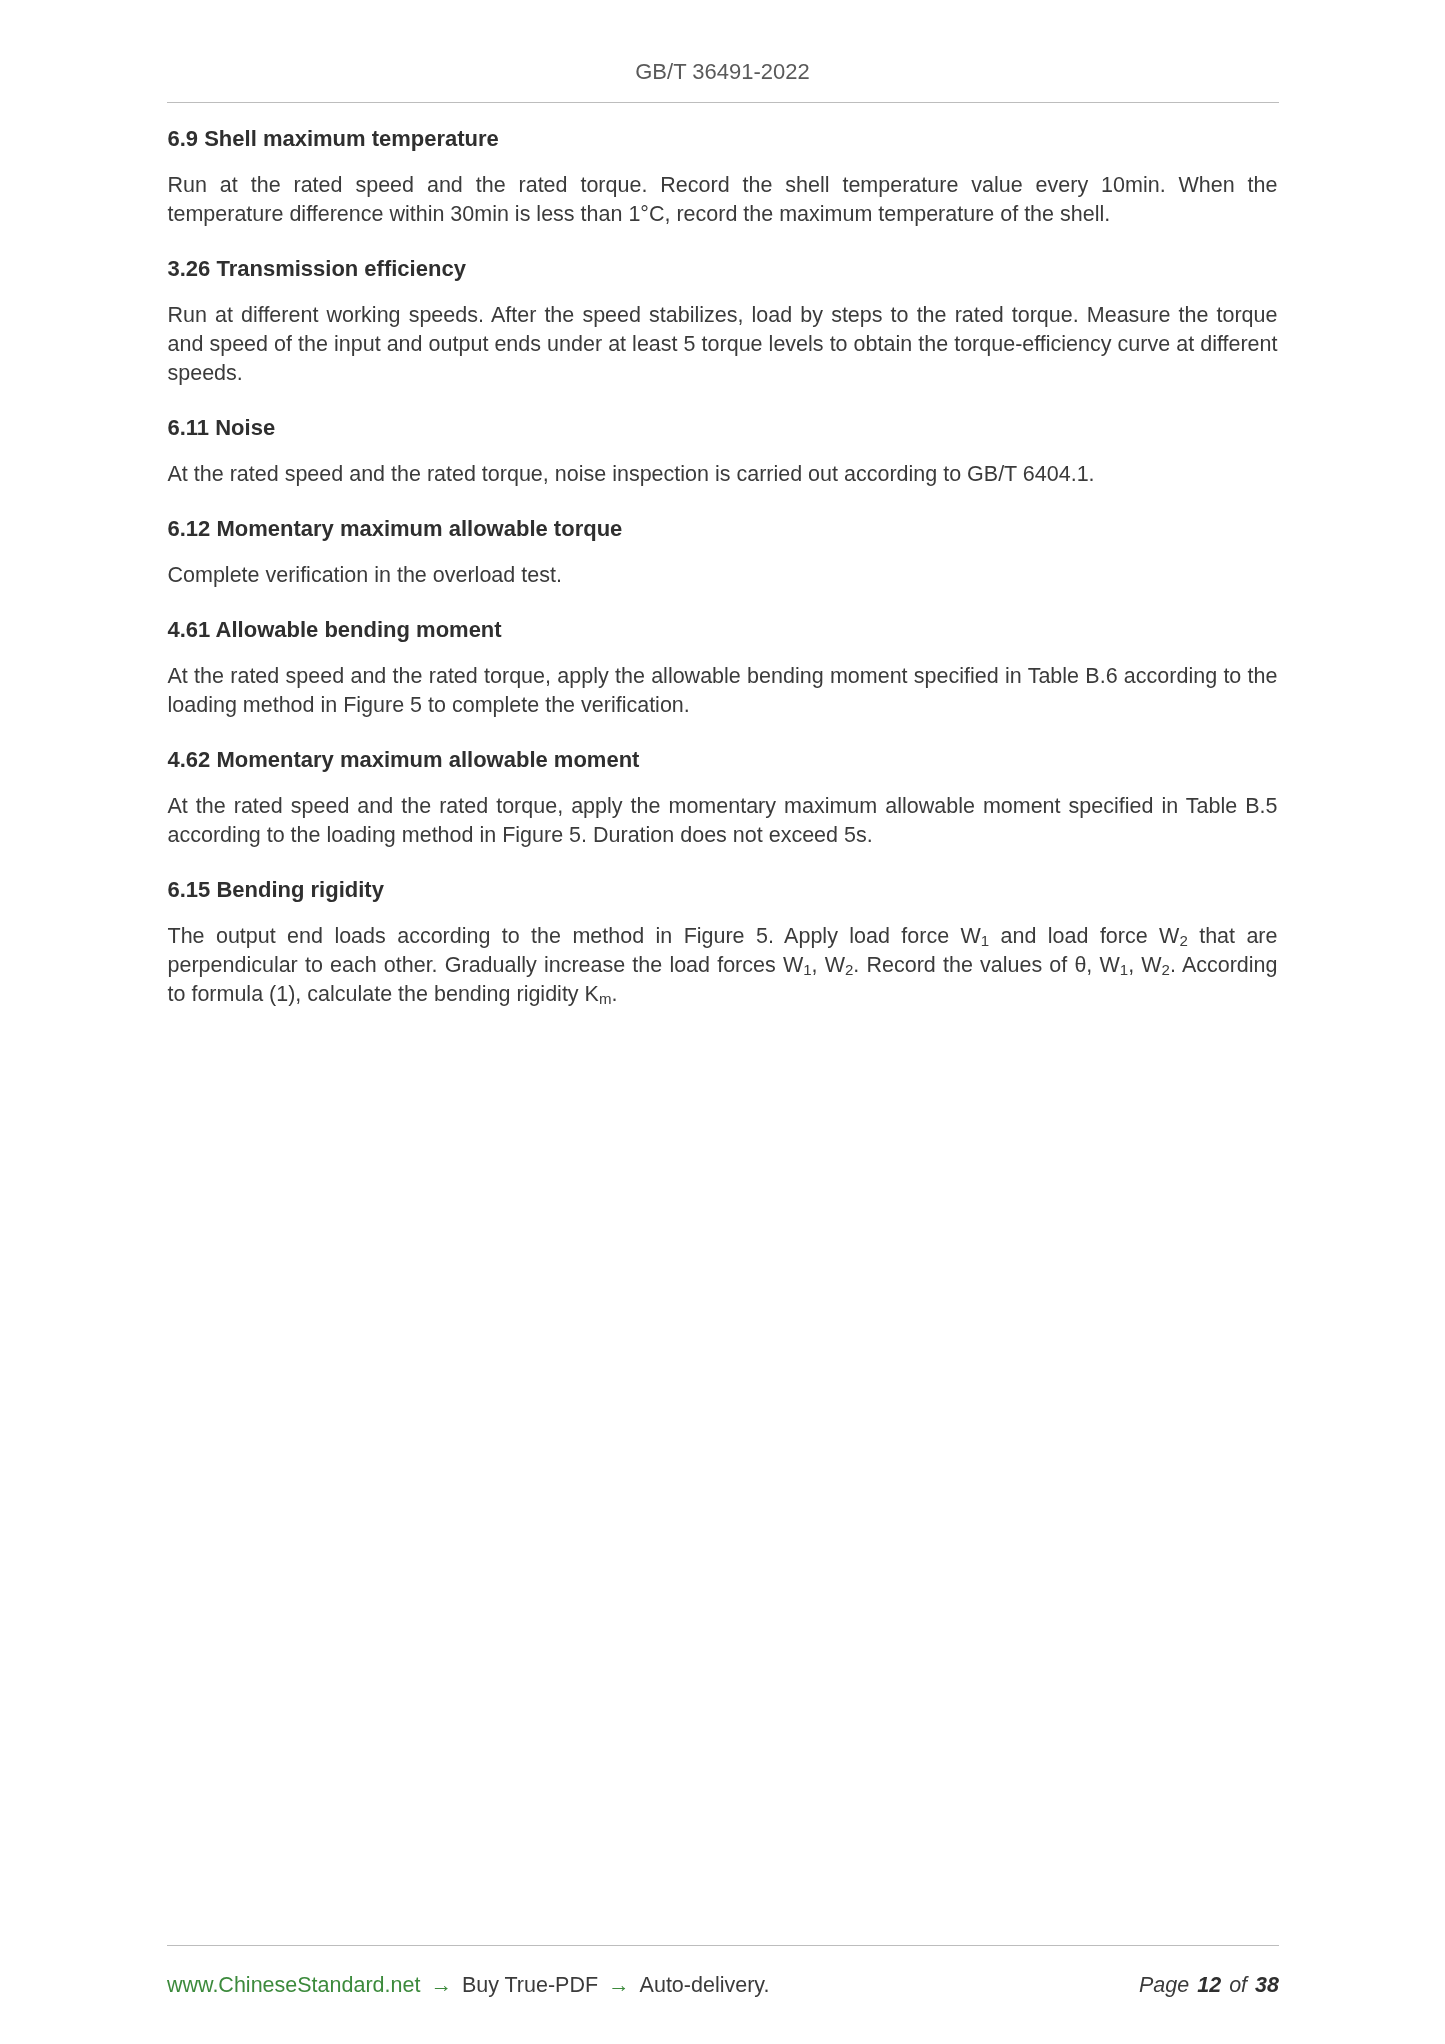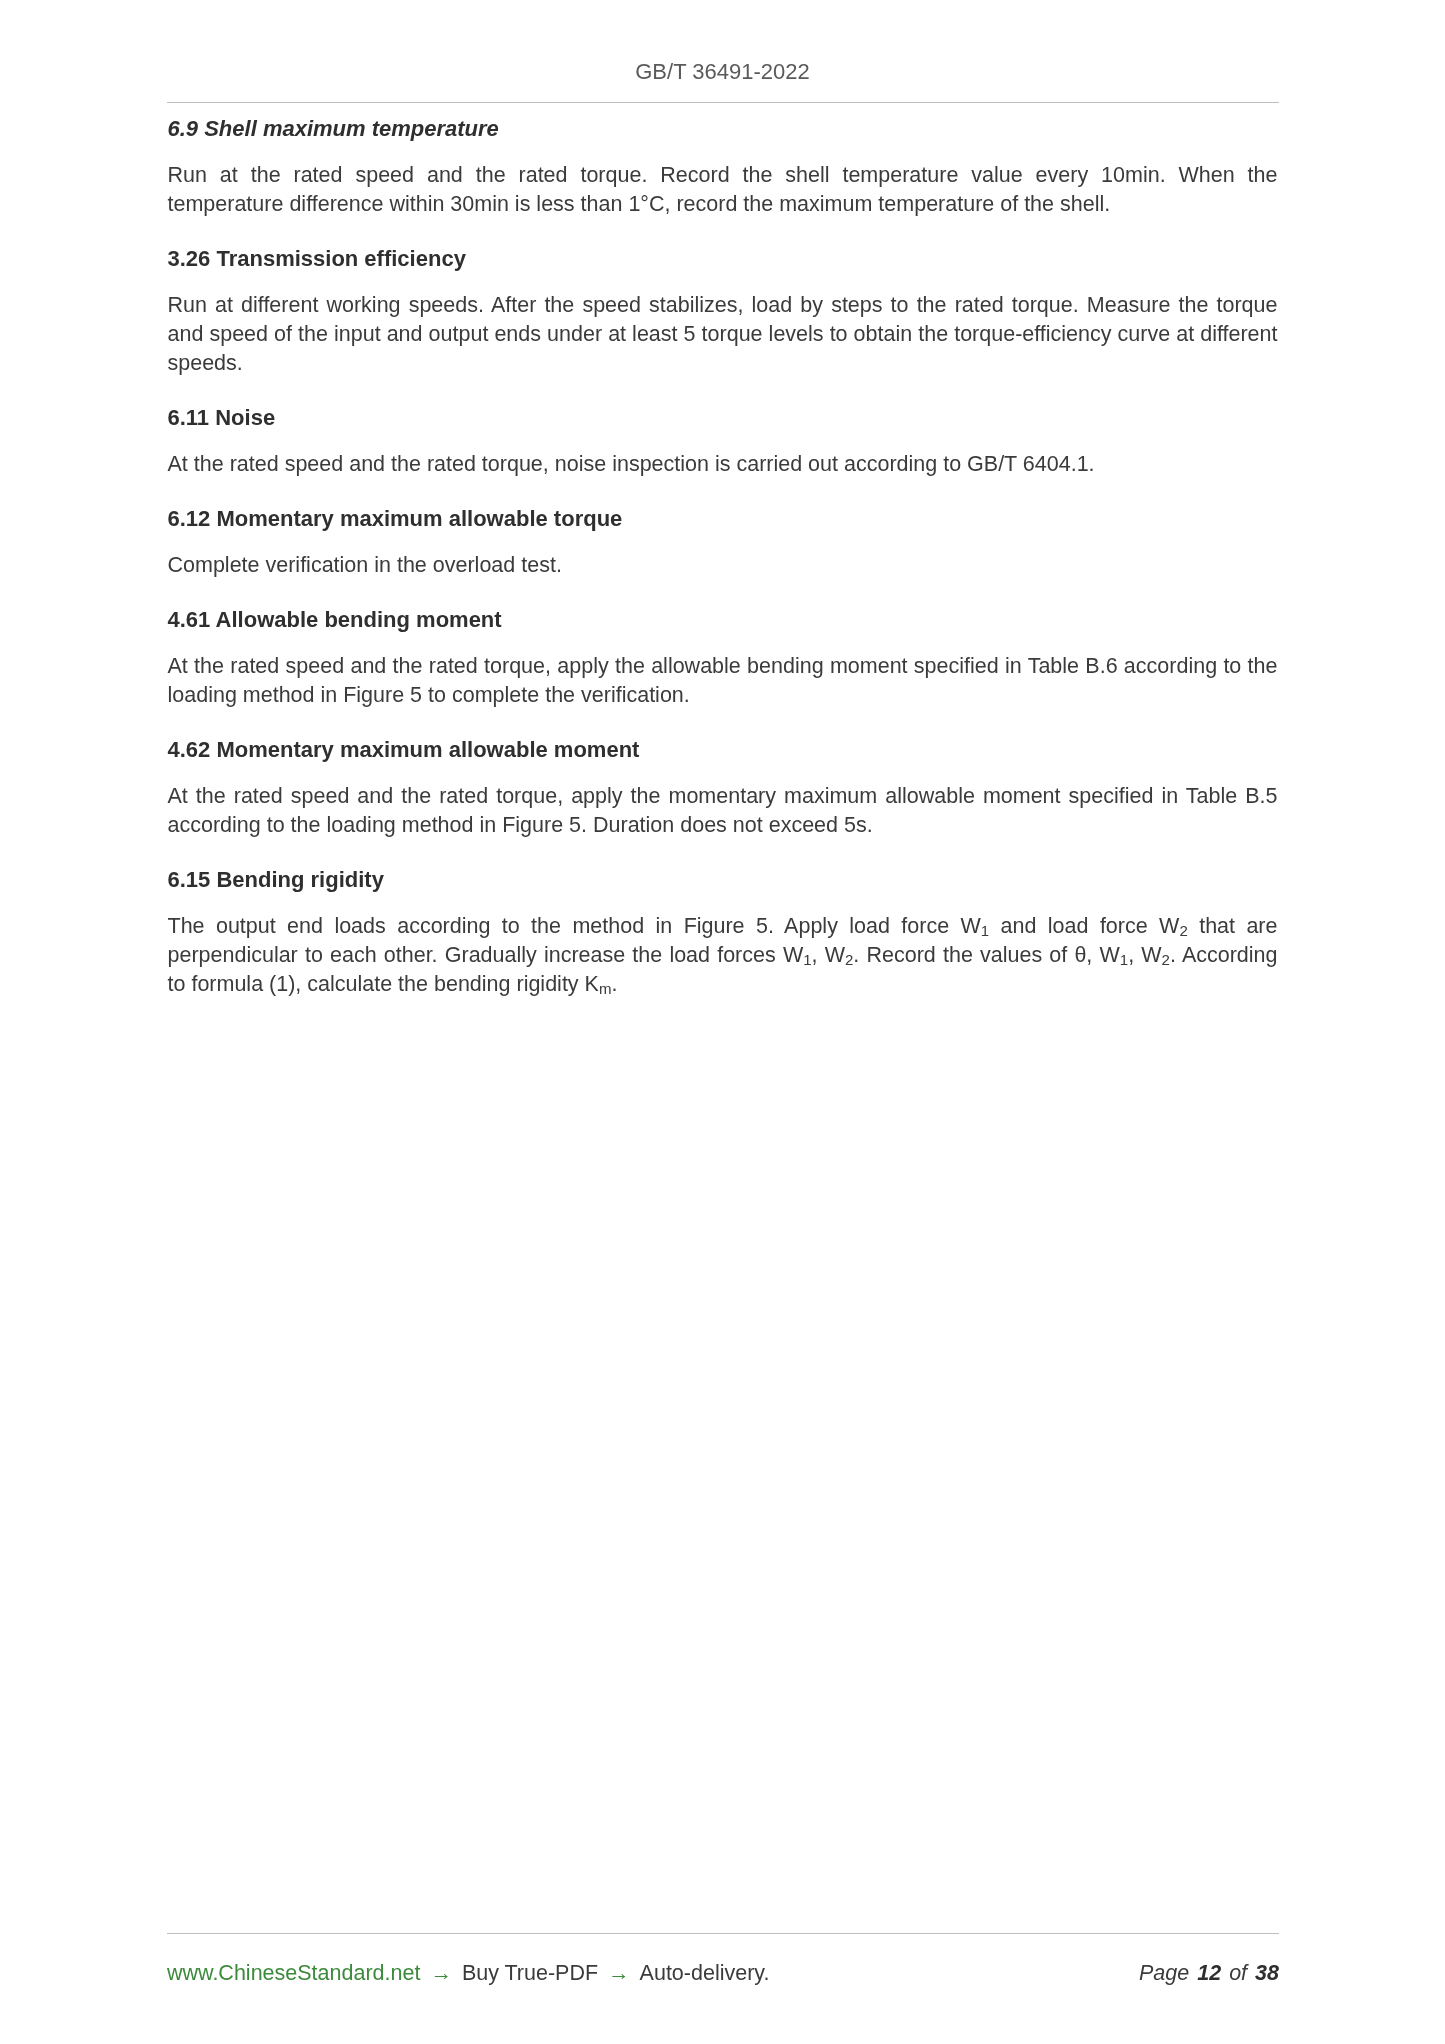--- a/index.html
+++ b/index.html
@@ -42,40 +42,39 @@
     line-height:29px;
   }
   .content h2{
     font-size:22px;
     line-height:29px;
     font-weight:bold;
     color:var(--heading-text);
     margin:25px 0 0 0;
   }
   .content h2.first{
-    margin-top:11px;
-    font-style:italic;
+    margin-top:21px;
   }
   .content p{
     margin:18px 0 0 0;
     text-align:justify;
     color:var(--body-text);
   }
   sub{
     font-size:70%;
     line-height:0;
     vertical-align:baseline;
     position:relative;
     top:0.22em;
   }
   .page-footer{
     position:absolute;
     left:167px;
     width:1112px;
-    bottom:16px;
+    bottom:4px;
     padding-bottom:42px;
   }
   .footer-rule{
     border:none;
     border-top:1px solid var(--rule);
     margin:0 0 26px 0;
     height:0;
   }
   .footer-row{
     display:flex;

